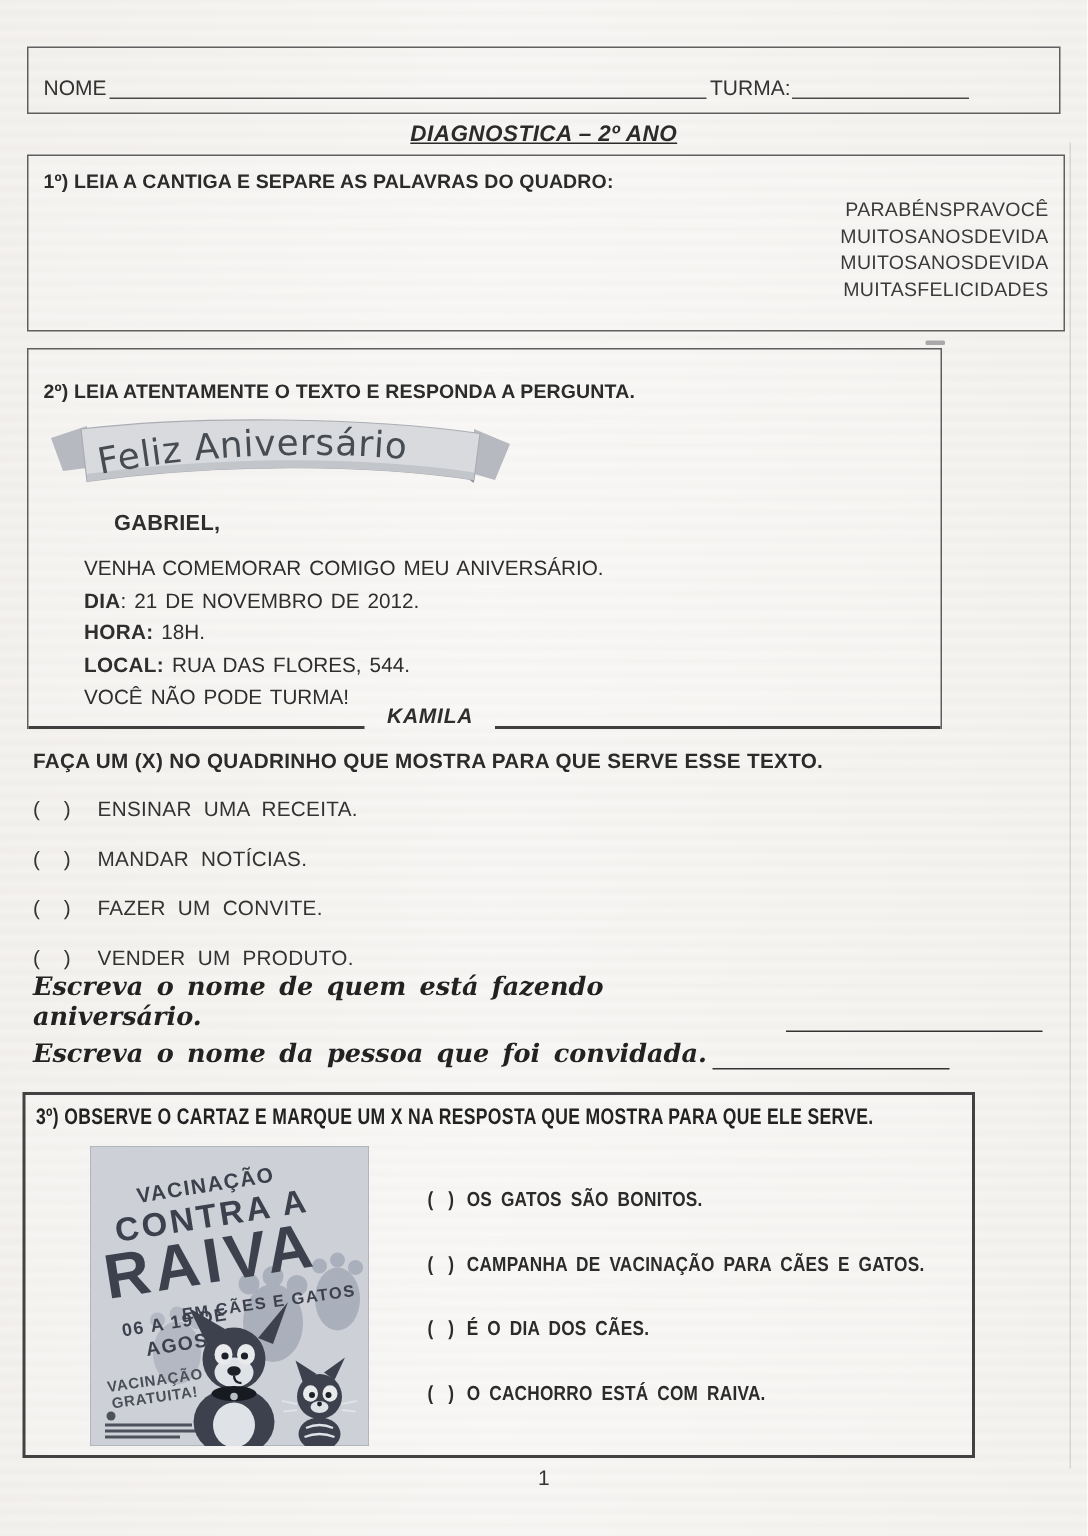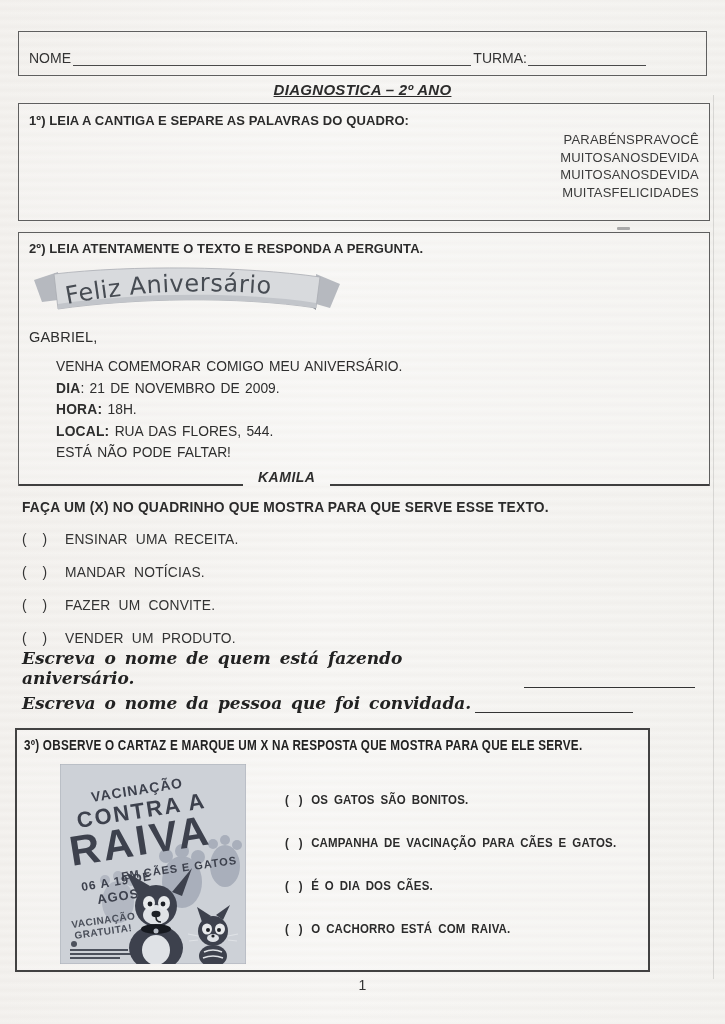--- a/index.html
+++ b/index.html
@@ -34,23 +34,23 @@
     text-decoration:underline; letter-spacing:0.3px; color:#2b2b2b;
   }
 
   
   .q-box { position:absolute; border:1px solid #5f5f5f; box-sizing:border-box; background:rgba(255,255,255,0.18); }
   .q-heading { font-weight:bold; font-size:13px; color:#2b2b2b; letter-spacing:0.1px; }
 
   .q1-box { left:18px; top:103px; width:692px; height:118px; padding:9px 10px; }
   .q1-words { text-align:right; margin-top:3px; font-size:13px; line-height:17.5px; color:#3a3a3a; letter-spacing:0.2px; }
 
-  .q2-box { left:18px; top:232px; width:692px; height:254px; padding:8px 10px 0; border-bottom:none; }
+  .q2-box { left:18px; top:232px; width:610px; height:254px; padding:20px 10px 0; border-bottom:none; }
   .banner-wrap { margin:8px 0 0 2px; width:312px; height:58px; }
-  .recipient { font-weight:normal; font-size:14.5px; margin-top:7px; letter-spacing:0.2px; }
+  .recipient { font-weight:bold; font-size:14.5px; margin-top:7px; letter-spacing:0.2px;margin-left:47px; }
   .inv-lines { margin:11px 0 4px 27px; font-size:13.8px; line-height:21.5px; color:#2e2e2e; word-spacing:1.5px; }
   .inv-lines b { letter-spacing:0.2px; }
   .sig-row { position:absolute; left:0; right:0; bottom:0; display:flex; align-items:flex-end; height:20px; }
   .sig-seg1 { width:224px; border-bottom:2px solid #3f3f3f; }
   .sig-seg2 { flex:1; border-bottom:2px solid #3f3f3f; }
   .sig-name { font-weight:bold; font-size:14px; padding:0 15px; line-height:17px; letter-spacing:0.5px;font-style:italic; }
 
   
   .check-section { position:absolute; left:22px; top:500px; width:682px; }
   .check-heading { font-weight:bold; font-size:13.8px; letter-spacing:0.2px; color:#2b2b2b; }
@@ -128,24 +128,24 @@
         <text font-size="24" fill="#474c53" font-family="DejaVu Sans, sans-serif" font-weight="500" letter-spacing="0.5">
           <textPath href="#bannerArc">Feliz Aniversário</textPath>
         </text>
       </svg>
     </div>
 
     <div class="recipient">GABRIEL,</div>
 
     <div class="inv-lines">
       <div><b></b><span>VENHA COMEMORAR COMIGO MEU ANIVERSÁRIO.</span></div>
-      <div><b>DIA</b><span>: 21 DE NOVEMBRO DE 2009.</span></div>
+      <div><b>DIA</b><span>: 21 DE NOVEMBRO DE 2012.</span></div>
       <div><b>HORA:</b><span> 18H.</span></div>
       <div><b>LOCAL:</b><span> RUA DAS FLORES, 544.</span></div>
-      <div><b></b><span>ESTÁ NÃO PODE FALTAR!</span></div>
+      <div><b></b><span>VOCÊ NÃO PODE TURMA!</span></div>
     </div>
 
     <div class="sig-row">
       <span class="sig-seg1"></span>
       <span class="sig-name">KAMILA</span>
       <span class="sig-seg2"></span>
     </div>
   </div>
 
   <div class="check-section">

